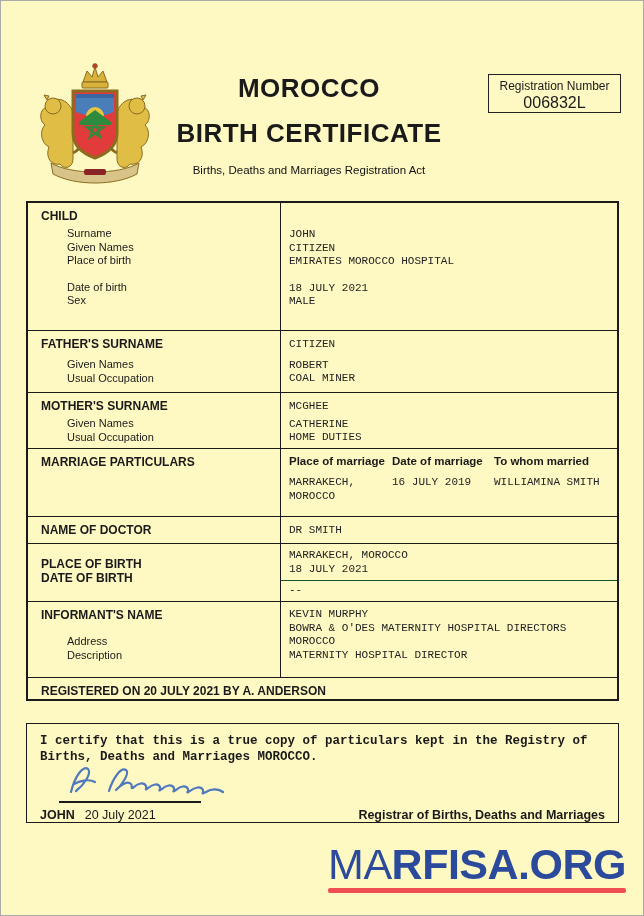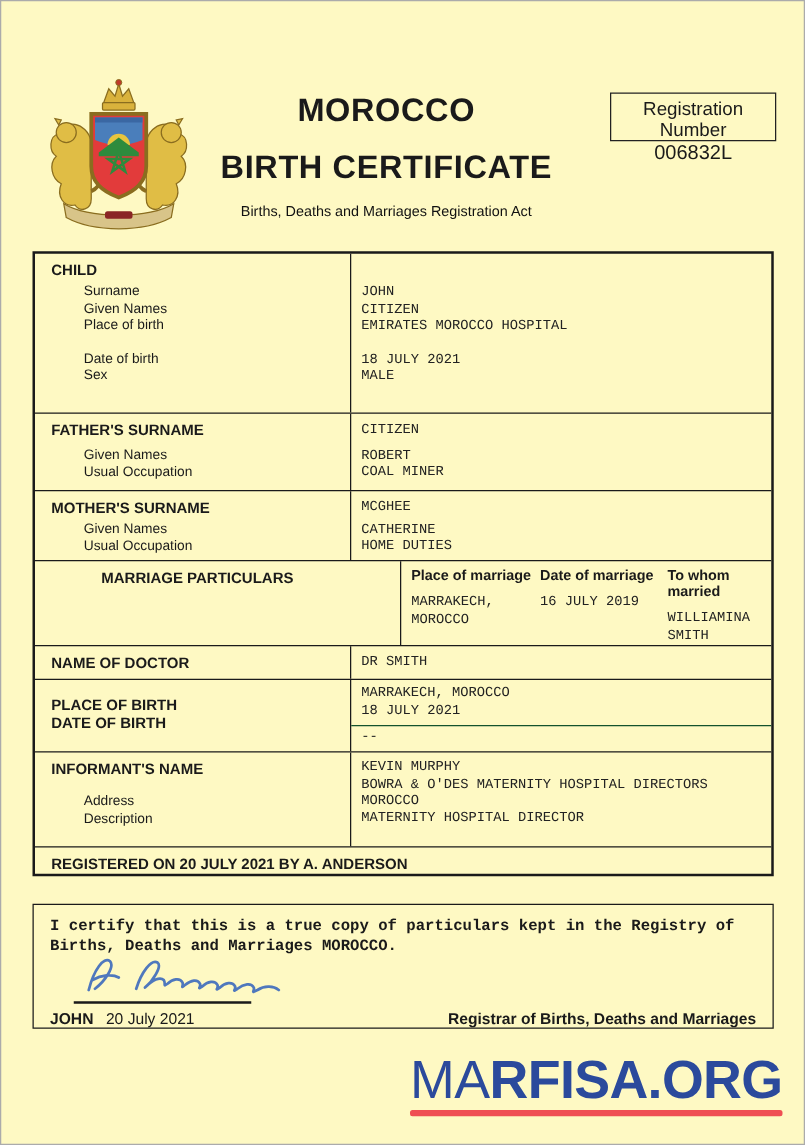--- a/index.html
+++ b/index.html
@@ -10,38 +10,38 @@
     font-family:"Liberation Sans", sans-serif; color:#1a1a1a;
   }
   
   .emblem { position:absolute; left:34px; top:60px; }
   .title-block { position:absolute; left:150px; top:72px; width:316px; text-align:center; }
   .title1 { font-size:26px; font-weight:bold; letter-spacing:.5px; }
   .title2 { font-size:26px; font-weight:bold; margin-top:14px; letter-spacing:.5px; }
   .subtitle { font-size:11.5px; margin-top:15px; color:#111; }
   .reg-box { position:absolute; left:487px; top:73px; width:133px; height:39px;
              border:1px solid #222; text-align:center; padding-top:4px; }
-  .reg-label { font-size:15px; }
+  .reg-label { font-size:12px; }
   .reg-value { font-size:16px; margin-top:1px; }
 
   
   .cert-table { position:absolute; left:25px; top:200px; width:593px; height:500px;
                 border:2px solid #1a1a1a; display:flex; flex-direction:column; }
   .t-row { display:flex; border-bottom:1px solid #1a1a1a; }
   .t-row:last-child { border-bottom:none;align-items:center; }
   .cell-l { width:252px; padding:6px 8px 0 13px; }
   .cell-r { flex:1; border-left:1px solid #1a1a1a; padding:6px 8px 0 8px; }
   .sec-hdr { font-size:12px; font-weight:bold; }
   .lbl { font-size:11px; line-height:13.5px; }
   .lbl-group { margin-left:26px; }
   .mono { font-family:"Liberation Mono","DejaVu Sans Mono",monospace; font-size:11px; line-height:13.5px; color:#222; }
   .row-child { height:128px; }
   .row-father { height:62px; }
   .row-mother { height:56px; }
-  .row-marriage { height:68px;padding-left:40px; }
+  .row-marriage { height:68px; }
   .row-doctor { height:27px; }
   .row-birth { height:58px; }
   .row-informant { height:76px; }
   .row-registered { flex:1; }
   .gap-b { margin-top:13px; }
   .m-cols { display:flex; }
   .m-col1 { width:103px; }
   .m-col2 { width:102px; }
   .m-col3 { flex:1; }
   .m-hdr { font-size:11.5px; font-weight:bold; line-height:13px; }

